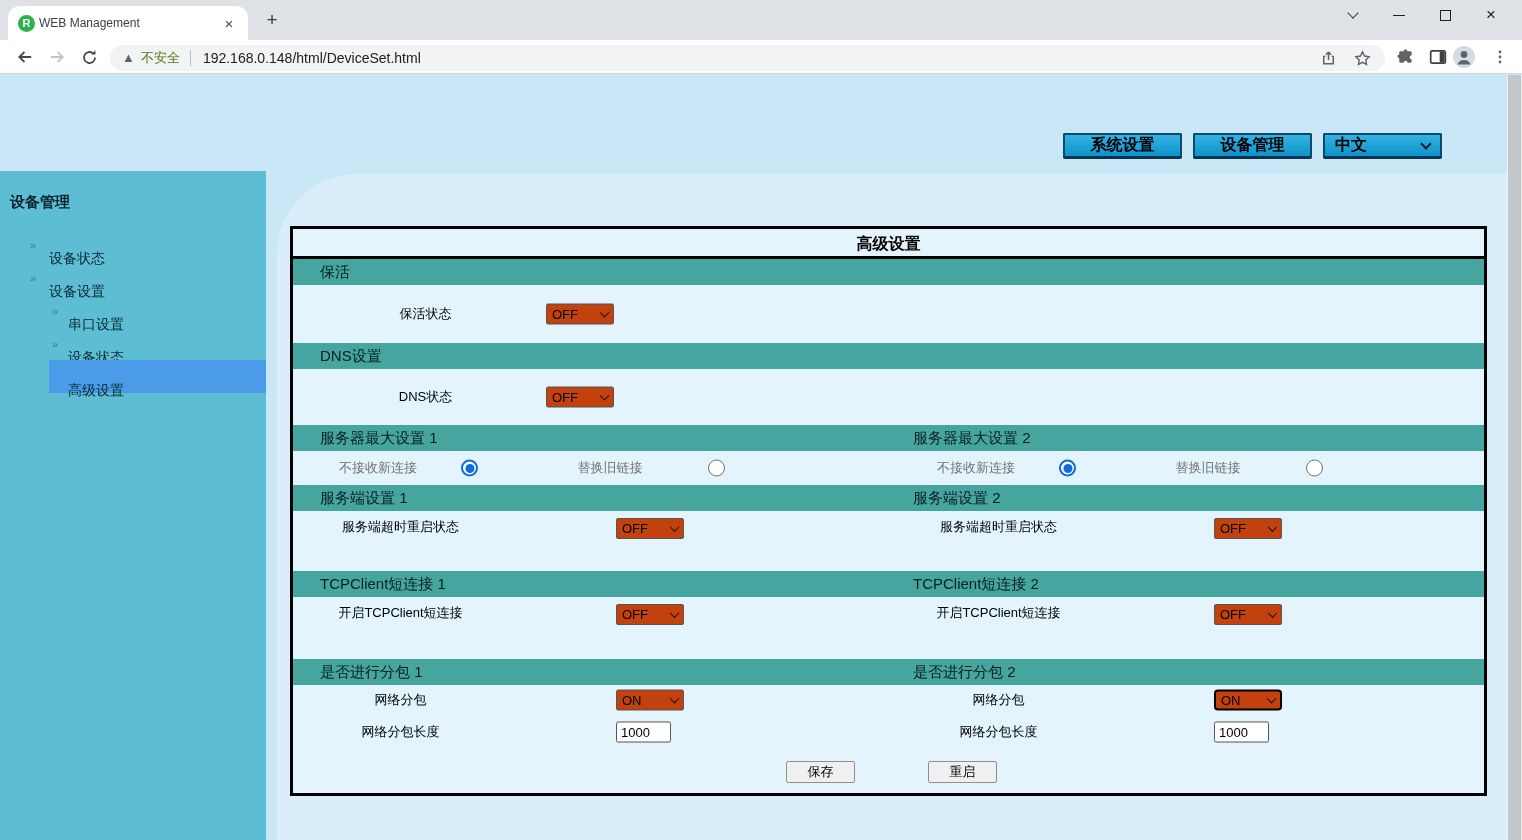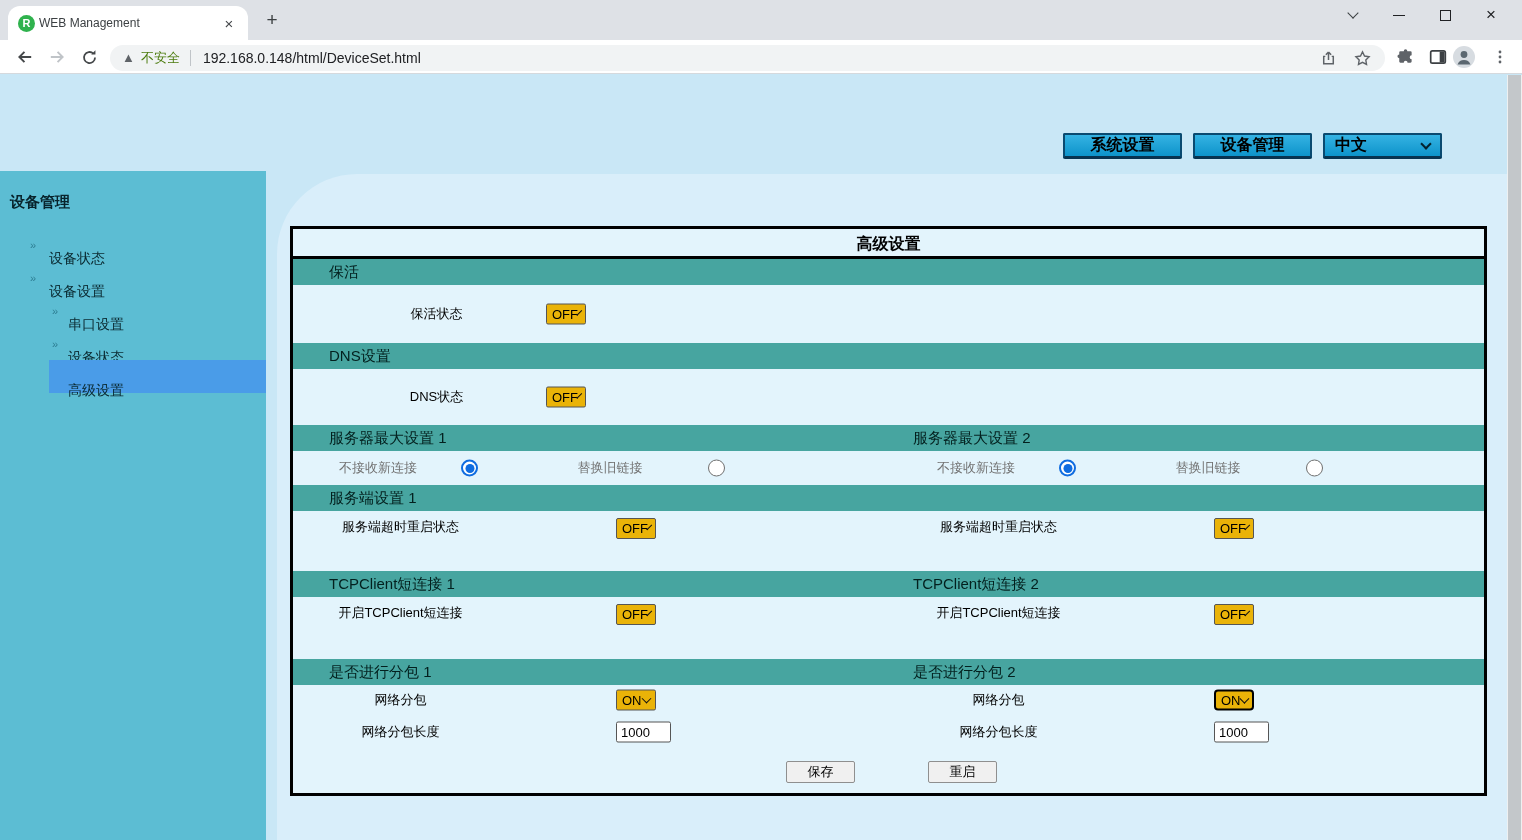--- a/index.html
+++ b/index.html
@@ -57,34 +57,34 @@
   .sb-item .hl { position:absolute; left:49px; right:0; top:0; bottom:0; background:#4a9ce8; }
   .sb-item .lbl { position:relative;margin-top:28px; }
 
   .panel { position:absolute; left:277px; top:99px; right:0; bottom:0; background:#d9eefa; border-top-left-radius:80px; }
 
   
   .stable { position:absolute; left:13px; top:52px; width:1197px; border:3px solid #000; background:#e3f4fc; }
   .row-title { height:30px; line-height:30px; text-align:center; font-weight:bold; font-size:16px;
                border-bottom:3px solid #000; color:#000; }
   .sec { height:26px; background:#47a5a0; display:flex; align-items:center; font-size:15px; color:#03201e; }
-  .sec .s1 { padding-left:36px; width:598px; }
+  .sec .s1 { padding-left:27px; width:598px; }
   .sec .s2 { padding-left:22px; flex:1; }
   .frow { position:relative; }
   .vcenter { top:50%; transform:translateY(-50%); }
-  .flabel { position:absolute; left:12px; width:263px; text-align:center; font-size:13px; color:#000; }
+  .flabel { position:absolute; left:1px; width:263px; text-align:center; font-size:13px; color:#000; }
   .fctrl  { position:absolute; left:253px; }
   .half { position:absolute; top:0; bottom:0; width:598px; }
   .half.left { left:0; } .half.right { left:598px; }
   .hlabel { position:absolute; left:0; width:203px; text-align:center; font-size:13px; color:#000;padding-left:12px; }
   .hctrl  { position:absolute; left:323px; }
   .ttop { top:7px; }
 
-  .sel { display:inline-flex; align-items:center; justify-content:space-between; width:40px; height:21px;
-         background:#eab308; border:1px solid #555; border-radius:2px; padding:0 5px; font-size:13px; color:#000; }
+  .sel { display:inline-flex; align-items:center; justify-content:space-between; width:68px; height:21px;
+         background:#c2410c; border:1px solid #555; border-radius:2px; padding:0 5px; font-size:13px; color:#000; }
   .sel::after { content:""; width:6px; height:6px; border-right:1.6px solid #111; border-bottom:1.6px solid #111;
                 transform:rotate(45deg) translate(-1px,-1px); }
   .sel.focused { border:2px solid #000; border-radius:4px; }
 
   .radio { position:absolute; width:17px; height:17px; border-radius:50%; background:#fff;
            border:1.5px solid #6f6f6f; top:50%; transform:translateY(-50%); }
   .radio.checked { border:2px solid #0f6ce0; }
   .radio.checked::after { content:""; position:absolute; left:50%; top:50%; width:9px; height:9px;
            border-radius:50%; background:#0f6ce0; transform:translate(-50%,-50%); }
   .rlabel { position:absolute; width:140px; text-align:center; font-size:13px; color:#737373;
@@ -256,20 +256,21 @@
         <span class="rlabel" style="left:247px;">替换旧链接</span>
         <span class="radio" style="left:415px;"></span>
         <span class="rlabel" style="left:613px;">不接收新连接</span>
         <span class="radio checked" style="left:766px;"></span>
         <span class="rlabel" style="left:845px;">替换旧链接</span>
         <span class="radio" style="left:1013px;"></span>
       </div>
 
       <div class="sec">
         <span class="s1">服务端设置 1</span>
+        <span class="s2">服务端设置 2</span>
       </div>
       <div class="frow" style="height:60px;">
         <div class="half left">
           <span class="hlabel ttop">服务端超时重启状态</span>
           <span class="hctrl ttop sel">
               <span>OFF</span>
             </span>
         </div>
         <div class="half right">
           <span class="hlabel ttop">服务端超时重启状态</span>

